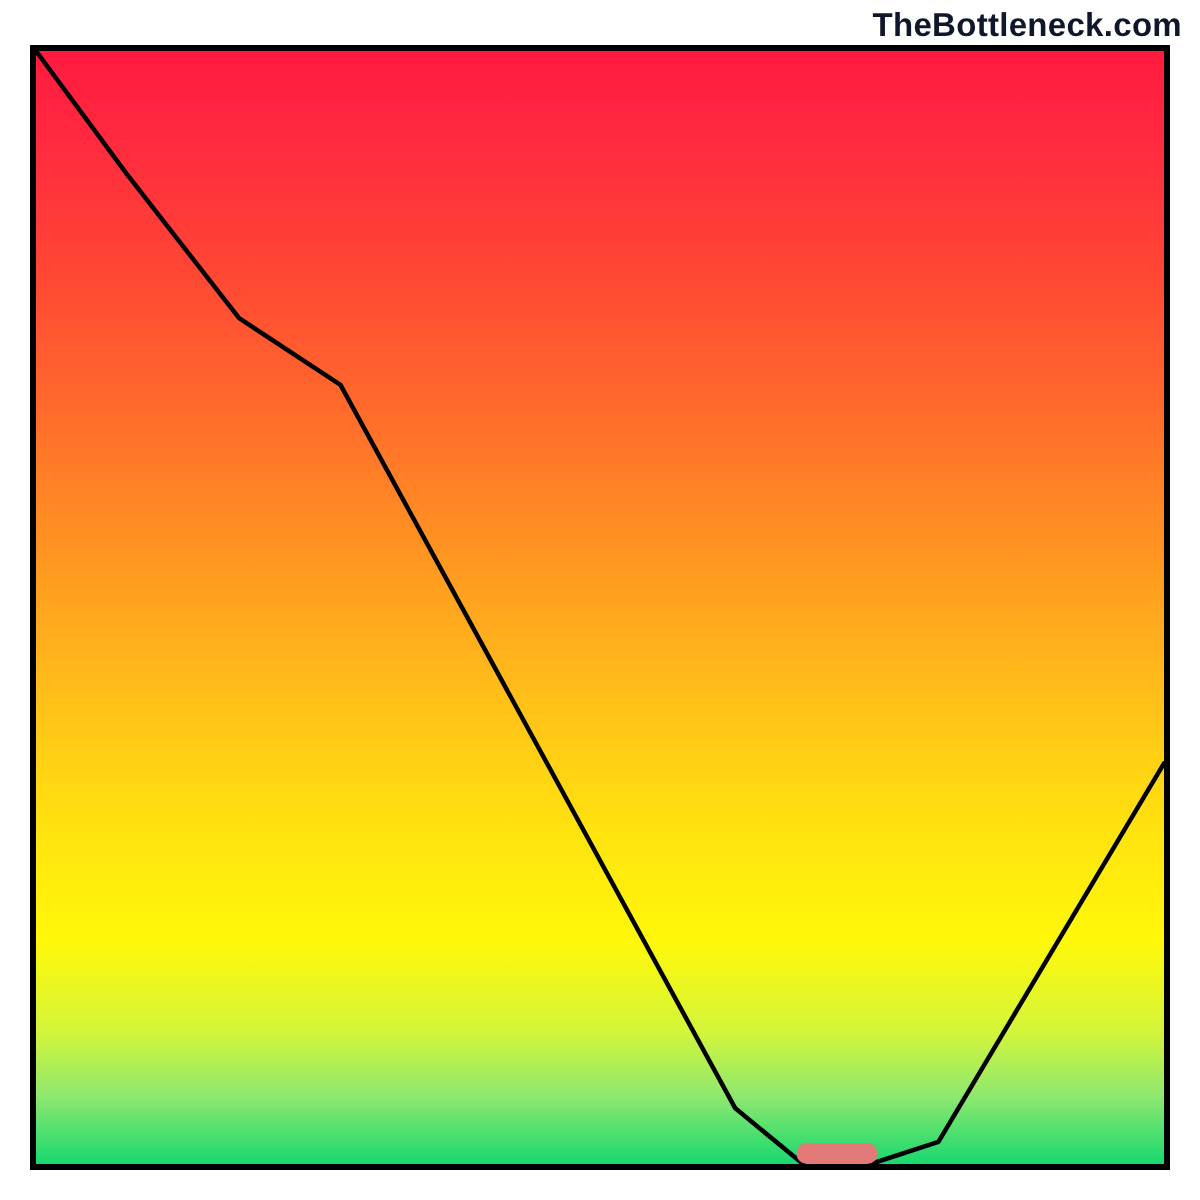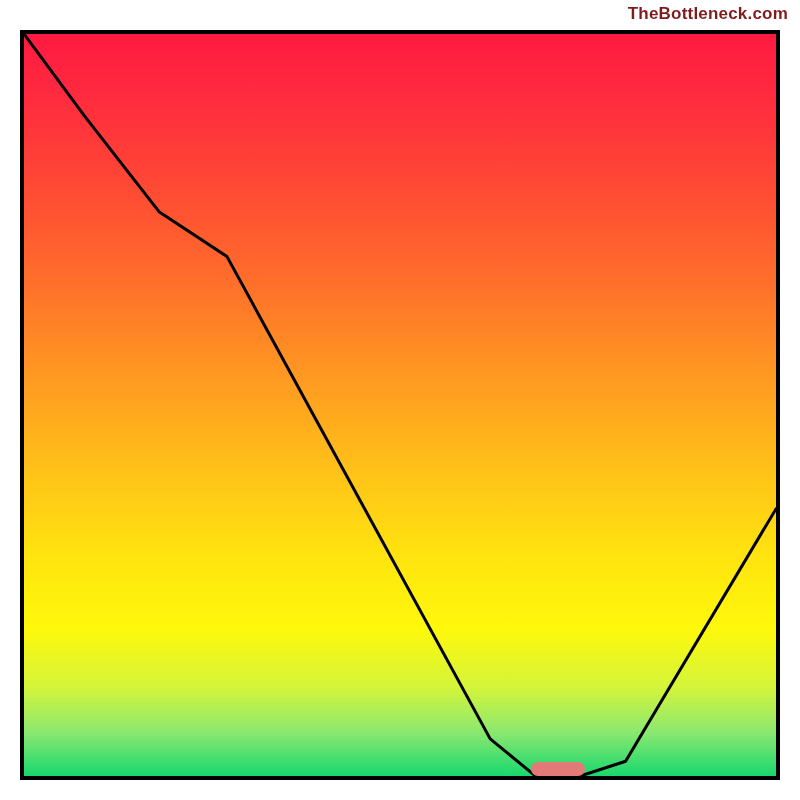--- a/index.html
+++ b/index.html
@@ -13,23 +13,23 @@
   }
   .container {
     position: relative;
     width: 800px;
     height: 800px;
   }
   .watermark {
     position: absolute;
     top: 4px;
     right: 12px;
-    font-size: 17px;
+    font-size: 22px;
     font-weight: 600;
-    color: #7f1d1d;
+    color: #0f172a;
     letter-spacing: 0.2px;
   }
   .plot-area {
     position: absolute;
     left: 20px;
     top: 30px;
     width: 760px;
     height: 750px;
     box-sizing: border-box;
     border: 4px solid #000000;

